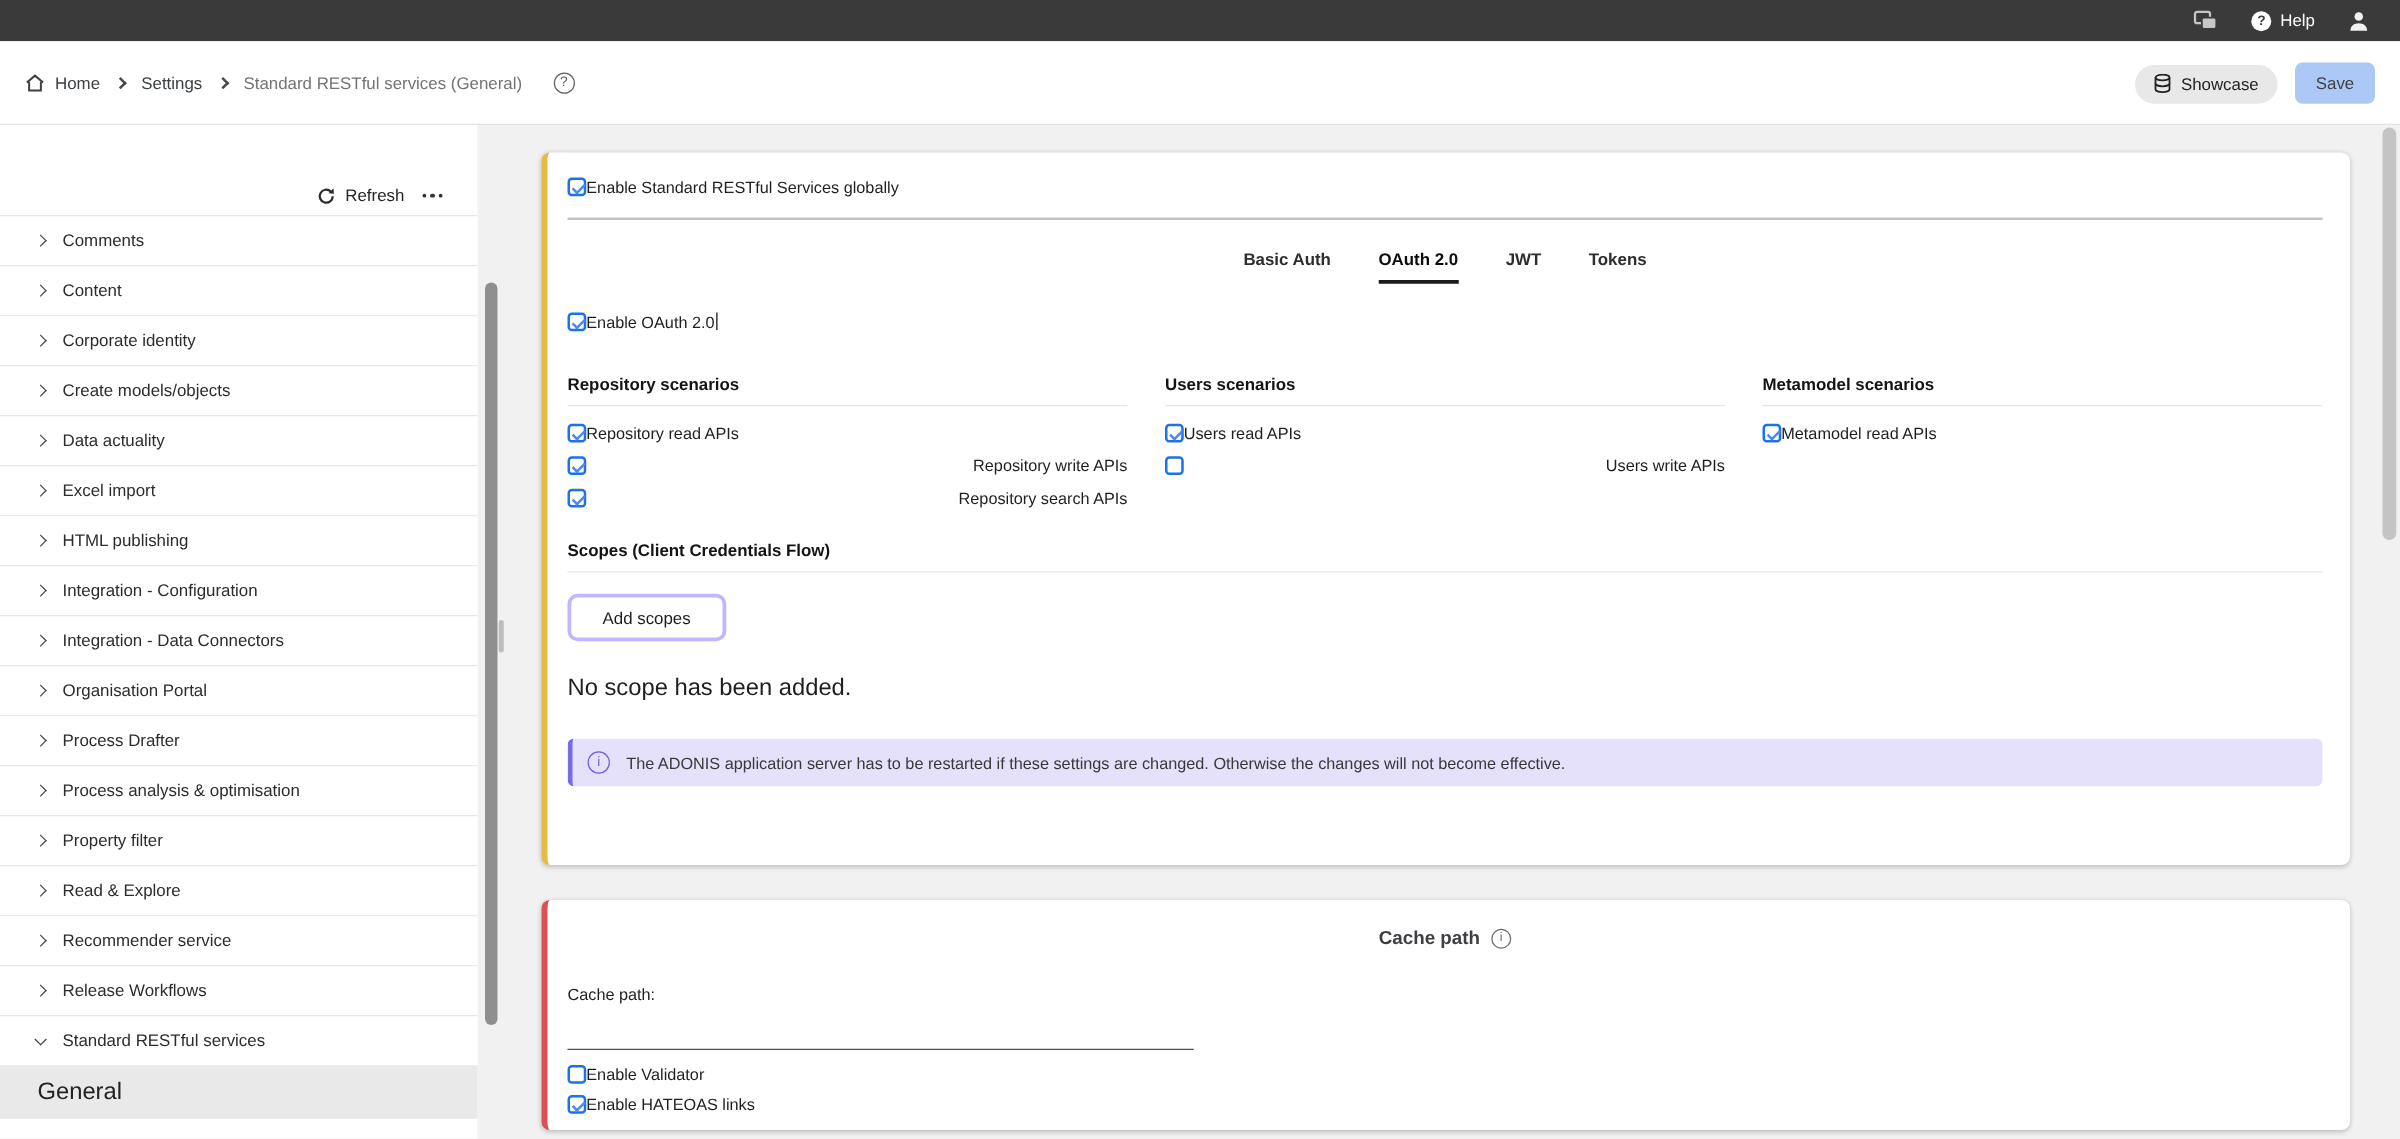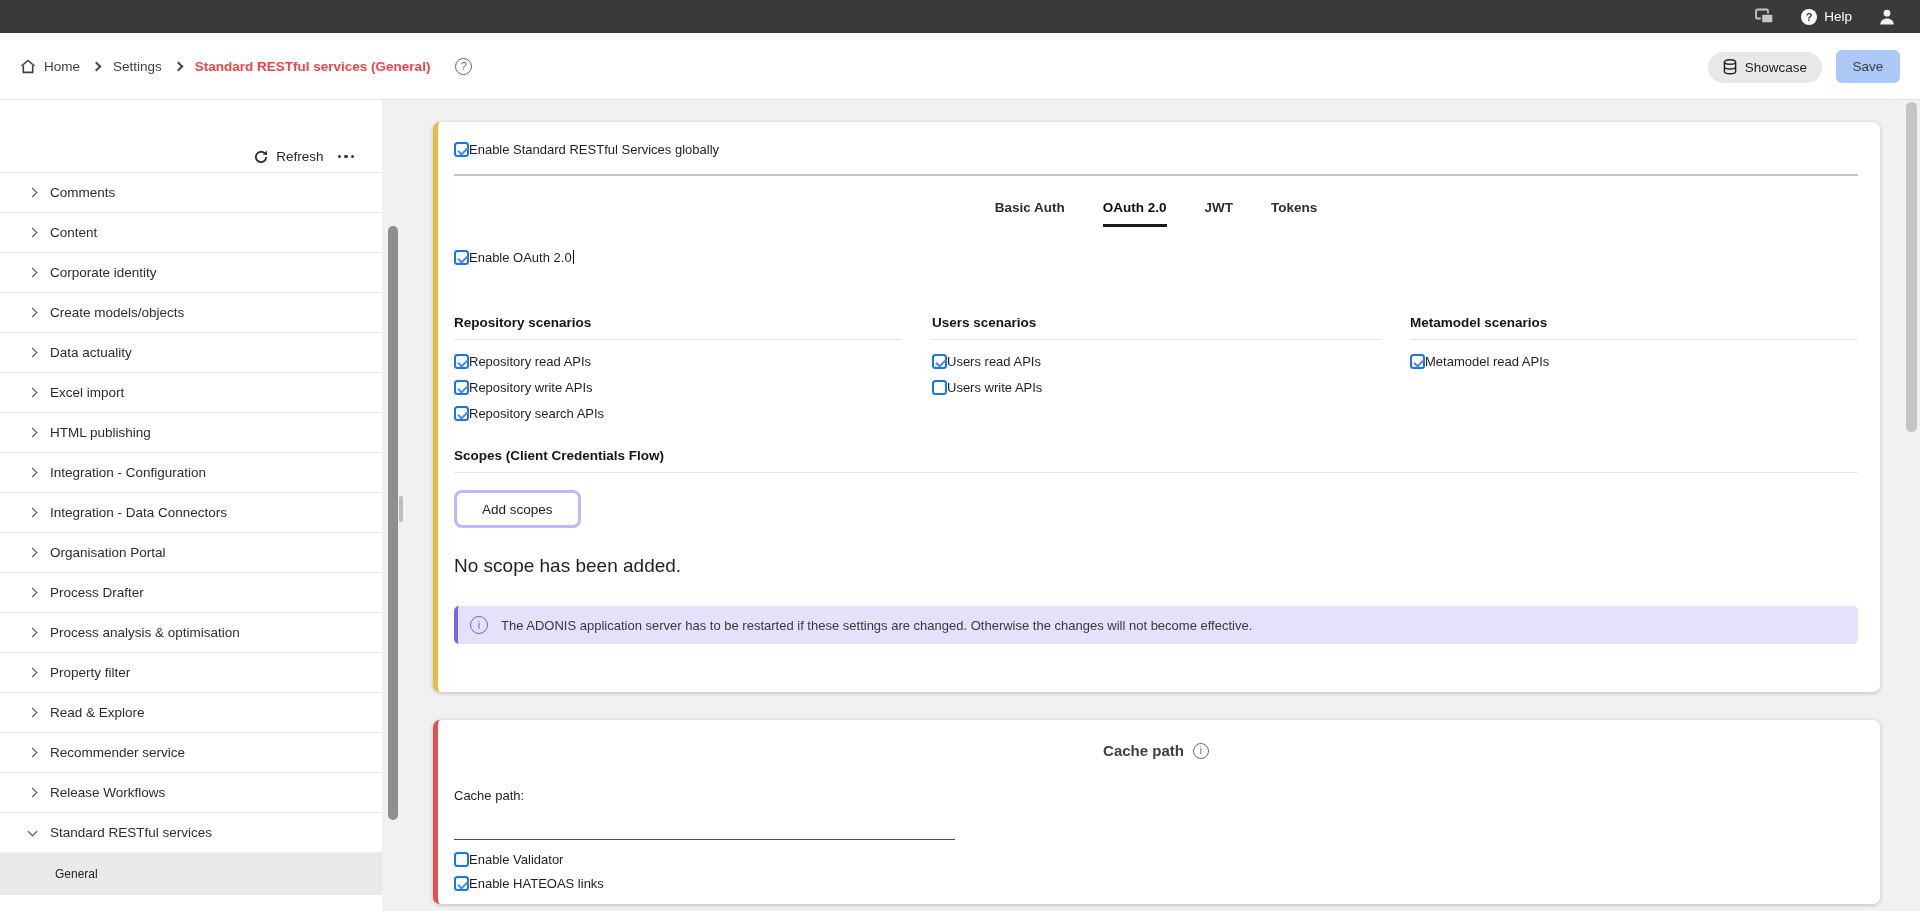--- a/index.html
+++ b/index.html
@@ -27,21 +27,21 @@
   }
 
   
   .header {
     position:absolute; top:33px; left:0; right:0; height:67px;
     background:#fff; border-bottom:1px solid #e4e4e4;
     display:flex; align-items:center; padding:0 20px;
   }
   .crumbs { display:flex; align-items:center; gap:13px; font-size:13.5px; color:#3c4043; }
   .crumb-link { display:flex; align-items:center; gap:8px; cursor:pointer; }
-  .crumb-current { font-weight:bold; color:#ef4444; }
+  .crumb-current { font-weight:normal; color:#737373; }
   .chev {
     width:7px; height:7px; border-top:2px solid #4a4a4a; border-right:2px solid #4a4a4a;
     transform:rotate(45deg); display:inline-block; flex:none;
   }
   .qring {
     width:17px; height:17px; border-radius:50%; border:1.6px solid #5f6368; color:#5f6368;
     display:flex; align-items:center; justify-content:center; font-size:11px; margin-left:12px; cursor:pointer;
   }
   .header-actions { margin-left:auto; display:flex; align-items:flex-end; gap:14px; }
   .showcase-btn {
@@ -67,21 +67,21 @@
   .dots-btn i { width:3.5px; height:3.5px; border-radius:50%; background:#333; }
   .side-list { position:absolute; top:72px; left:0; right:0; }
   .side-item {
     height:40px; border-top:1px solid #e8e8e8; display:flex; align-items:center;
     gap:14px; padding-left:29px; font-size:13.5px; color:#2c2c2c; cursor:pointer; background:#fff;
   }
   .side-item .chev { border-color:#444; width:7px; height:7px; border-width:1.8px; }
   .side-item .chev.down { transform:rotate(135deg); margin-top:-3px; }
   .side-child {
     height:43px; border-top:1px solid #eee; background:#e9e9e9;
-    display:flex; align-items:center; padding-left:55px; font-size:12px; color:#222; cursor:pointer;
+    display:flex; align-items:center; padding-left:30px; font-size:19px; color:#222; cursor:pointer;
   }
   .side-scroll-thumb {
     position:absolute; left:388px; top:126px; width:10px; height:594px;
     border-radius:5px; background:#8f8f8f;
   }
   .resize-grip {
     position:absolute; left:399px; top:396px; width:4px; height:26px;
     border-radius:2px; background:#bdbdbd;
   }
   .page-scroll-thumb {
@@ -114,25 +114,25 @@
   .hr2 { height:1px; background:#e5e5e5; }
 
   
   .tabs { margin-top:24px; display:flex; justify-content:center; gap:38px; }
   .tab { font-size:13.5px; font-weight:bold; color:#2e2e2e; padding-bottom:9px; cursor:pointer; }
   .tab.active { color:#0d0d0d; border-bottom:3px solid #1a1a1a; }
 
   .row-oauth { margin-top:23px; }
 
   
-  .columns { margin-top:50px; display:flex; gap:30px; }
+  .columns { margin-top:35px; display:flex; gap:30px; }
   .col { flex:1; }
   .col-h { font-size:13.5px; font-weight:bold; color:#141414; }
   .col .hr2 { margin:9px 0 14px; }
-  .col .cb-row + .cb-row { margin-top:11px; }
+  .col .cb-row + .cb-row { margin-top:11px;justify-content:space-between; }
 
   .scopes-h { margin-top:27px; font-size:13.5px; font-weight:bold; color:#141414; }
   .scopes-h + .hr2 { margin-top:9px; }
   .add-btn {
     margin-top:17px; display:inline-flex; align-items:center; height:38px; padding:0 25px;
     border:3px solid #c4b5fd; border-radius:8px; background:#fff; font-size:13.5px; color:#1c1c1c; cursor:pointer;
   }
   .empty-text { margin-top:27px; font-size:19px; color:#1f1f1f; }
 
   

